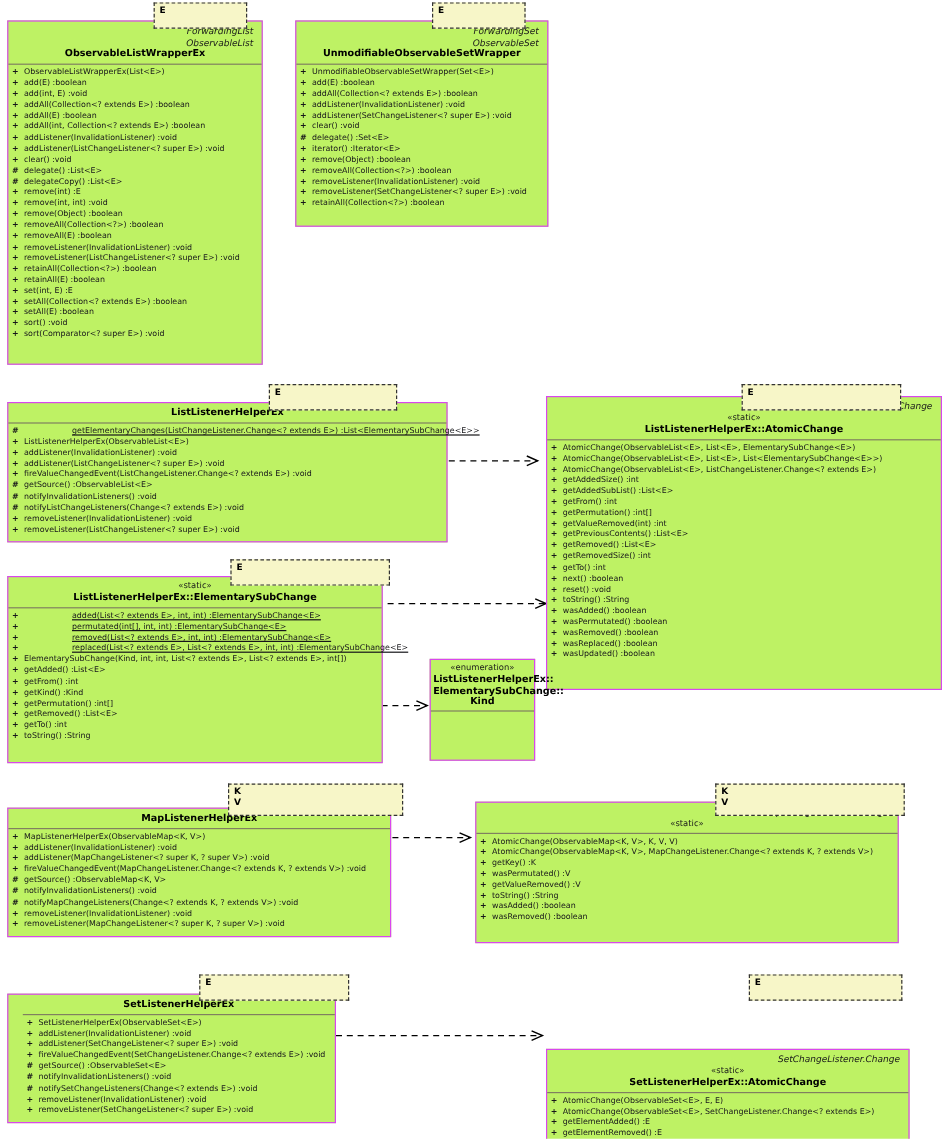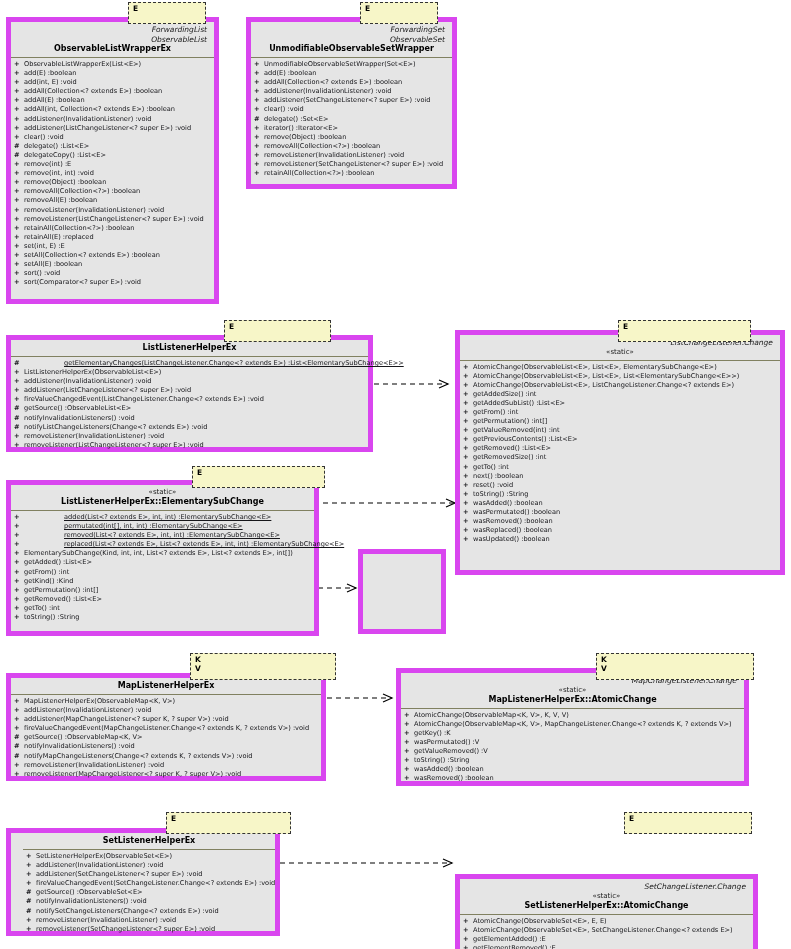--- a/index.html
+++ b/index.html
@@ -16,22 +16,22 @@
   }
   #canvas {
     position: absolute;
     left: 0; top: 0;
     width: 791px;
     height: 949px;
   }
   
   .uml-class {
     position: absolute;
-    background: #e5e5e5;
-    border: 5px solid #d946ef;
+    background: #bef264;
+    border: 1px solid #d946ef;
     box-sizing: border-box;
     z-index: 5;
   }
   .uml-head {
     padding: 3px 4px 3px 4px;
     border-bottom: 1px solid #808060;
     text-align: center;
     box-sizing: border-box;
   }
   .uml-iface-list {
@@ -220,21 +220,21 @@
         <div class="uml-member">
           <span class="vis">+</span>
           <span class="mtext">removeListener(ListChangeListener&lt;? super E&gt;)  :void</span>
         </div>
         <div class="uml-member">
           <span class="vis">+</span>
           <span class="mtext">retainAll(Collection&lt;?&gt;)  :boolean</span>
         </div>
         <div class="uml-member">
           <span class="vis">+</span>
-          <span class="mtext">retainAll(E)  :replaced</span>
+          <span class="mtext">retainAll(E)  :boolean</span>
         </div>
         <div class="uml-member">
           <span class="vis">+</span>
           <span class="mtext">set(int, E)  :E</span>
         </div>
         <div class="uml-member">
           <span class="vis">+</span>
           <span class="mtext">setAll(Collection&lt;? extends E&gt;)  :boolean</span>
         </div>
         <div class="uml-member">
@@ -372,20 +372,21 @@
 
   <div class="tparam" style="left:618px; top:320px; width:133px; height:22px;">
     <span>E</span>
   </div>
   <div class="uml-class" style="left:455px; top:330px; width:330px; height:245px;">
     <div class="uml-head">
       <div class="uml-iface-list">
         <div>ListChangeListener.Change</div>
       </div>
       <div class="uml-stereo">«static»</div>
+      <div class="uml-name">ListListenerHelperEx::AtomicChange</div>
     </div>
     <div class="uml-body">
         <div class="uml-member">
           <span class="vis">+</span>
           <span class="mtext">AtomicChange(ObservableList&lt;E&gt;, List&lt;E&gt;, ElementarySubChange&lt;E&gt;)</span>
         </div>
         <div class="uml-member">
           <span class="vis">+</span>
           <span class="mtext">AtomicChange(ObservableList&lt;E&gt;, List&lt;E&gt;, List&lt;ElementarySubChange&lt;E&gt;&gt;)</span>
         </div>
@@ -518,20 +519,28 @@
           <span class="mtext">getTo()  :int</span>
         </div>
         <div class="uml-member">
           <span class="vis">+</span>
           <span class="mtext">toString()  :String</span>
         </div>
       </div>
   </div>
 
   <div class="uml-class" style="left:358px; top:549px; width:88px; height:85px;">
+    <div class="uml-head" style="padding:2px 2px;">
+      <div class="uml-stereo">«enumeration»</div>
+      <div class="uml-name multi">
+        <div>ListListenerHelperEx::</div>
+        <div>ElementarySubChange::</div>
+        <div>Kind</div>
+      </div>
+    </div>
   </div>
 
   <div class="tparam" style="left:190px; top:653px; width:146px; height:27px;">
     <span>K</span>
     <span>V</span>
   </div>
   <div class="uml-class" style="left:6px; top:673px; width:320px; height:108px;">
     <div class="uml-head">
       <div class="uml-name">MapListenerHelperEx</div>
     </div>
@@ -578,21 +587,20 @@
   <div class="tparam" style="left:596px; top:653px; width:158px; height:27px;">
     <span>K</span>
     <span>V</span>
   </div>
   <div class="uml-class" style="left:396px; top:668px; width:353px; height:118px;">
     <div class="uml-head">
       <div class="uml-iface-list">
         <div>MapChangeListener.Change</div>
       </div>
       <div class="uml-stereo">«static»</div>
-      <div class="uml-name">MapListenerHelperEx::AtomicChange</div>
     </div>
     <div class="uml-body">
         <div class="uml-member">
           <span class="vis">+</span>
           <span class="mtext">AtomicChange(ObservableMap&lt;K, V&gt;, K, V, V)</span>
         </div>
         <div class="uml-member">
           <span class="vis">+</span>
           <span class="mtext">AtomicChange(ObservableMap&lt;K, V&gt;, MapChangeListener.Change&lt;? extends K, ? extends V&gt;)</span>
         </div>

